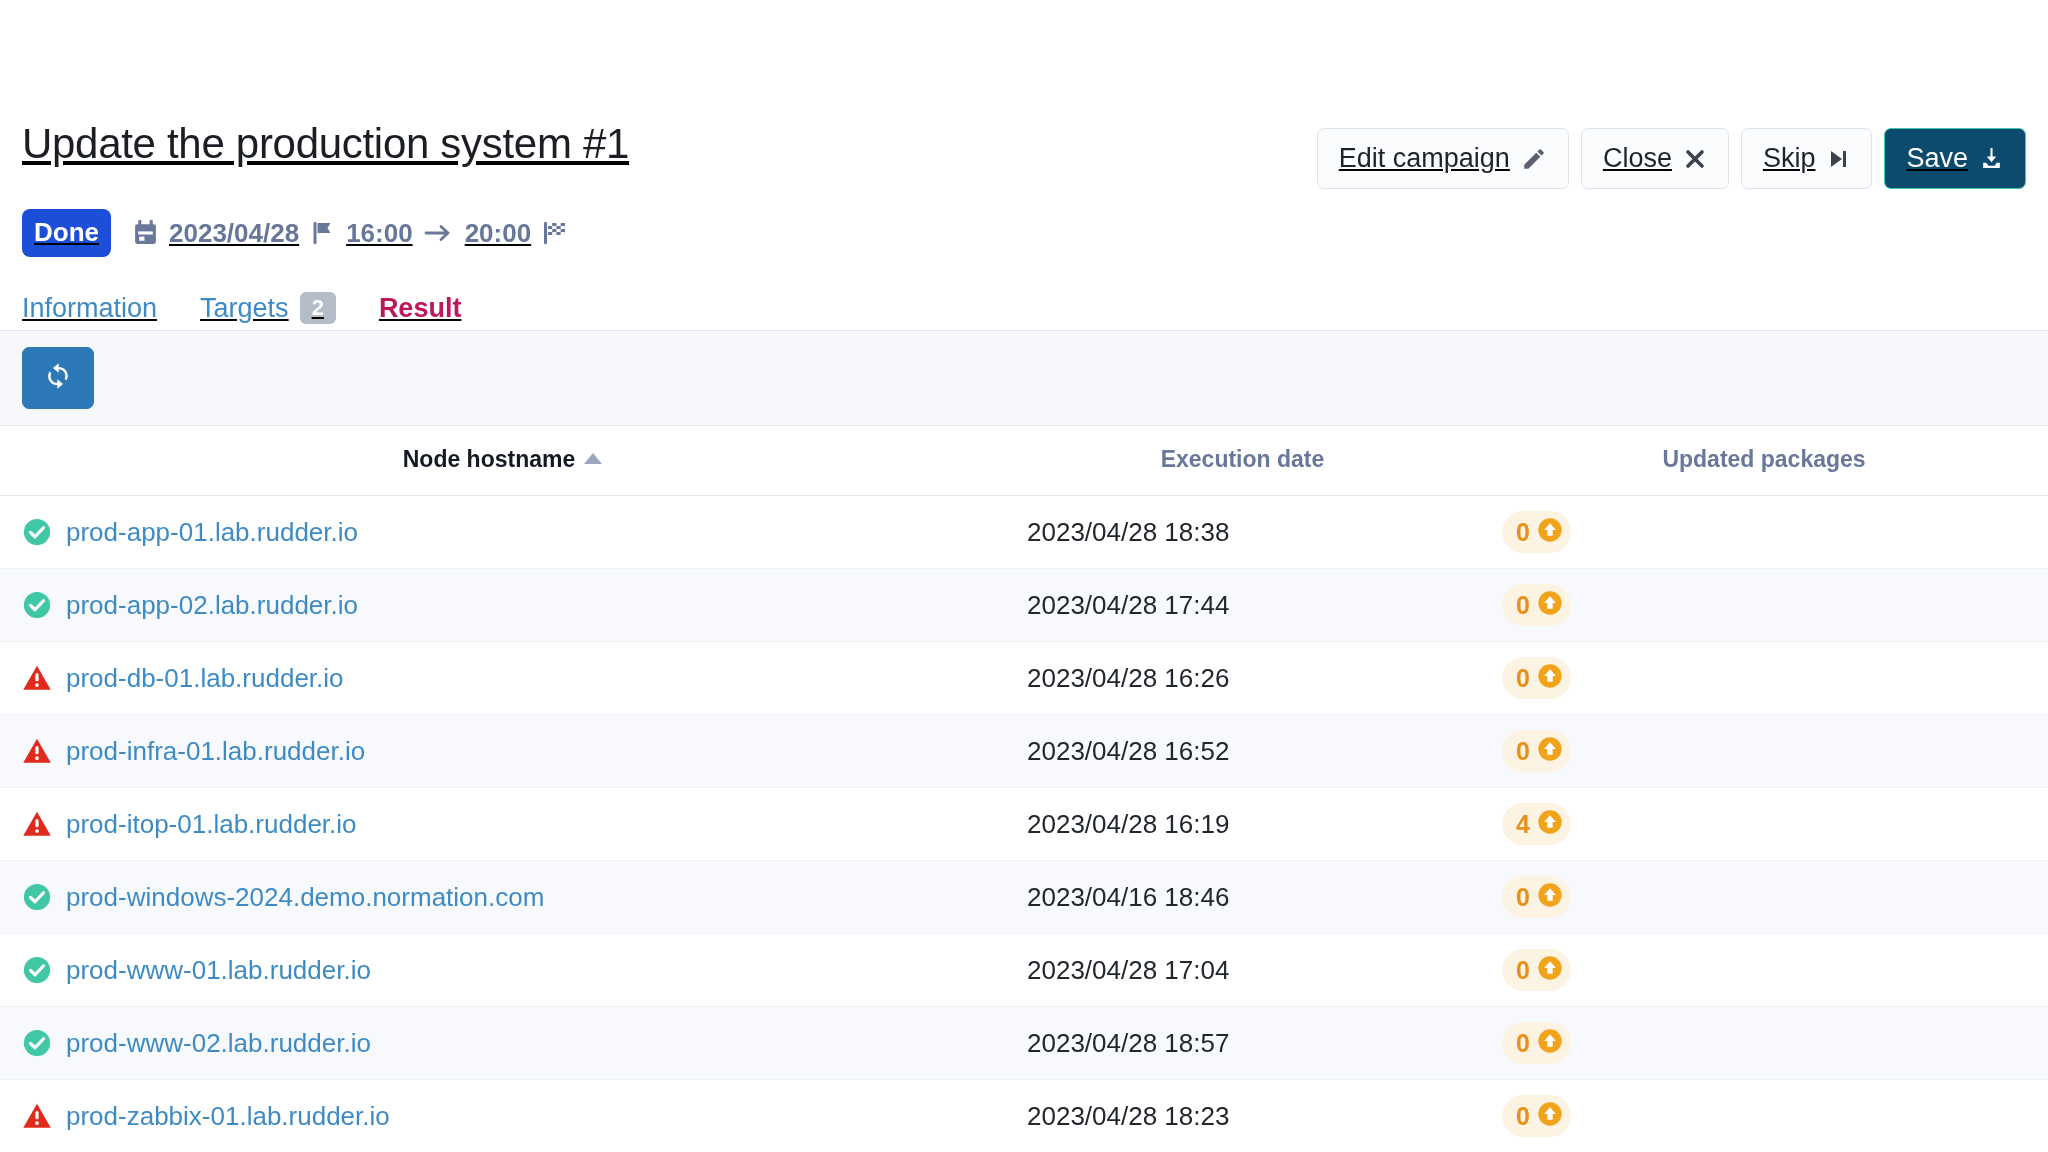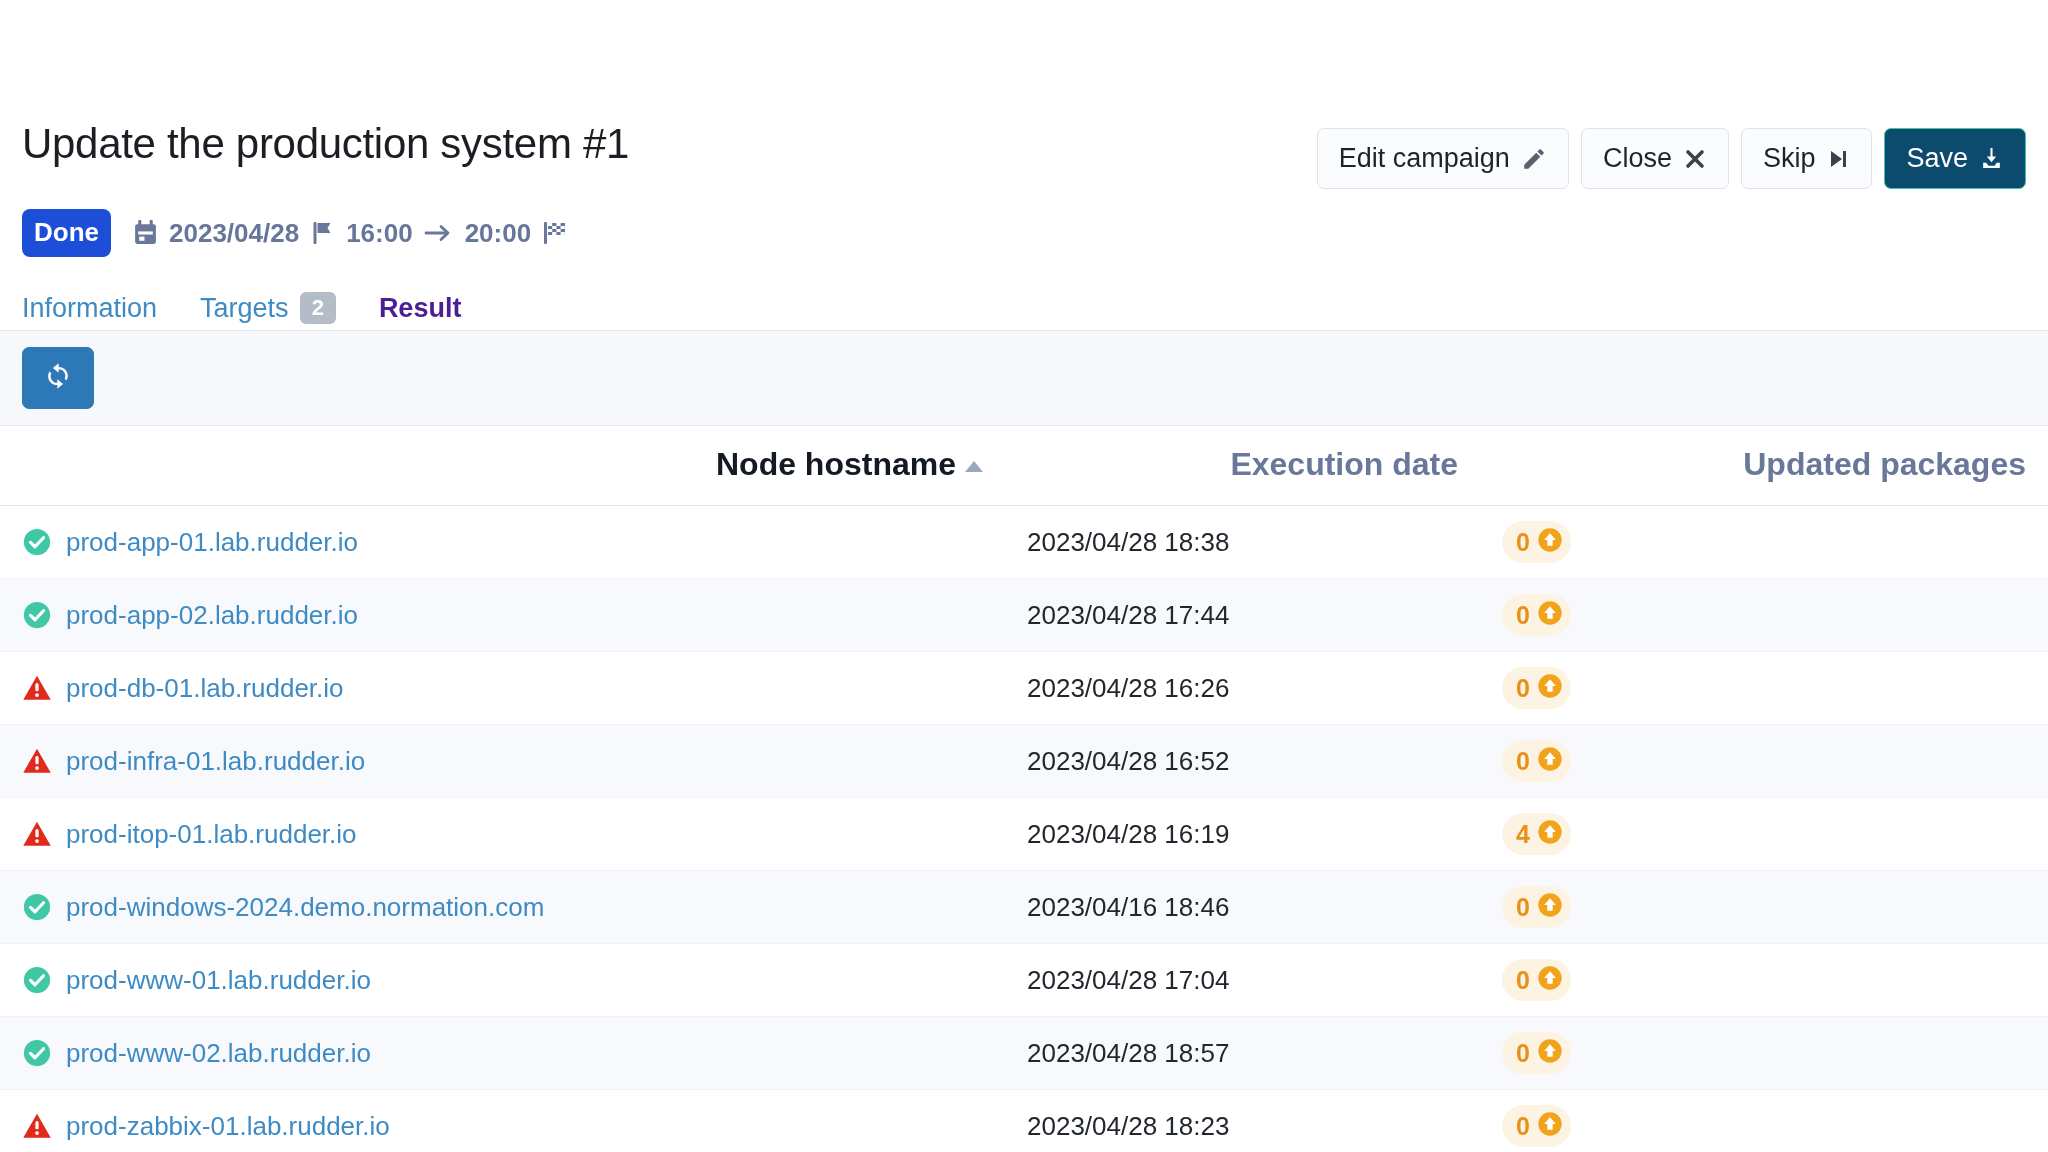--- a/index.html
+++ b/index.html
@@ -11,20 +11,21 @@
     -webkit-font-smoothing: antialiased;
   }
 
   .page { position: relative; width: 2048px; height: 1152px; background:#ffffff; overflow:hidden; }
 
   
   .header-wrap {
     position: absolute; top: 108px; left: 0; width: 2048px;
     background: #ffffff;
     padding: 0 22px;
+    text-decoration: underline;
   }
   .header-top {
     display: flex; align-items: flex-start; justify-content: space-between;
     padding-top: 14px;
   }
   .page-title {
     font-size: 42px; line-height: 1.05; font-weight: 400;
     color: #1b1f24; letter-spacing: -0.3px;
     margin: 0; white-space: nowrap;
   }
@@ -73,21 +74,21 @@
   }
   .tab {
     display: inline-flex; align-items: center; gap: 11px;
     font-size: 27px; color: #3e8bc4;
     padding: 6px 0 16px 0;
     margin-right: 28px;
     cursor: pointer;
     border-bottom: 5px solid transparent;
     position: relative; top: 3px;
   }
-  .tab.active { color: #4c1d95; font-weight: 600; border-bottom-color: #3f8bc7; }
+  .tab.active { color: #be185d; font-weight: 600; border-bottom-color: #3f8bc7; }
   .tab-badge {
     background: #b4bcc8; color: #ffffff;
     font-size: 22px; font-weight: 600;
     border-radius: 6px; padding: 5px 12px; line-height: 1;
   }
   .tabs-rule {
     position: absolute; left: 0; right: 0; bottom: 0;
     border-bottom: 1px solid #e3e8f0;
   }
 
@@ -118,22 +119,22 @@
     cursor: pointer;
   }
 
   
   .table-wrap {
     position: absolute; top: 426px; left: 0; width: 2048px;
     background: #ffffff;
   }
   table { width: 100%; border-collapse: collapse; table-layout: fixed; }
   thead th {
-    text-align: right;
-    font-size: 32px; font-weight: bold;
+    text-align: center;
+    font-size: 23px; font-weight: bold;
     color: #68779a;
     padding: 20px 22px 22px;
     border-bottom: 1px solid #e2e7f0;
     white-space: nowrap;
   }
   thead th.sorted { color: #141a23; }
   th.col-host { width: 1005px; }
   th.col-date { width: 475px; }
   th.col-pkg  { width: auto; }
   .sort-caret {

